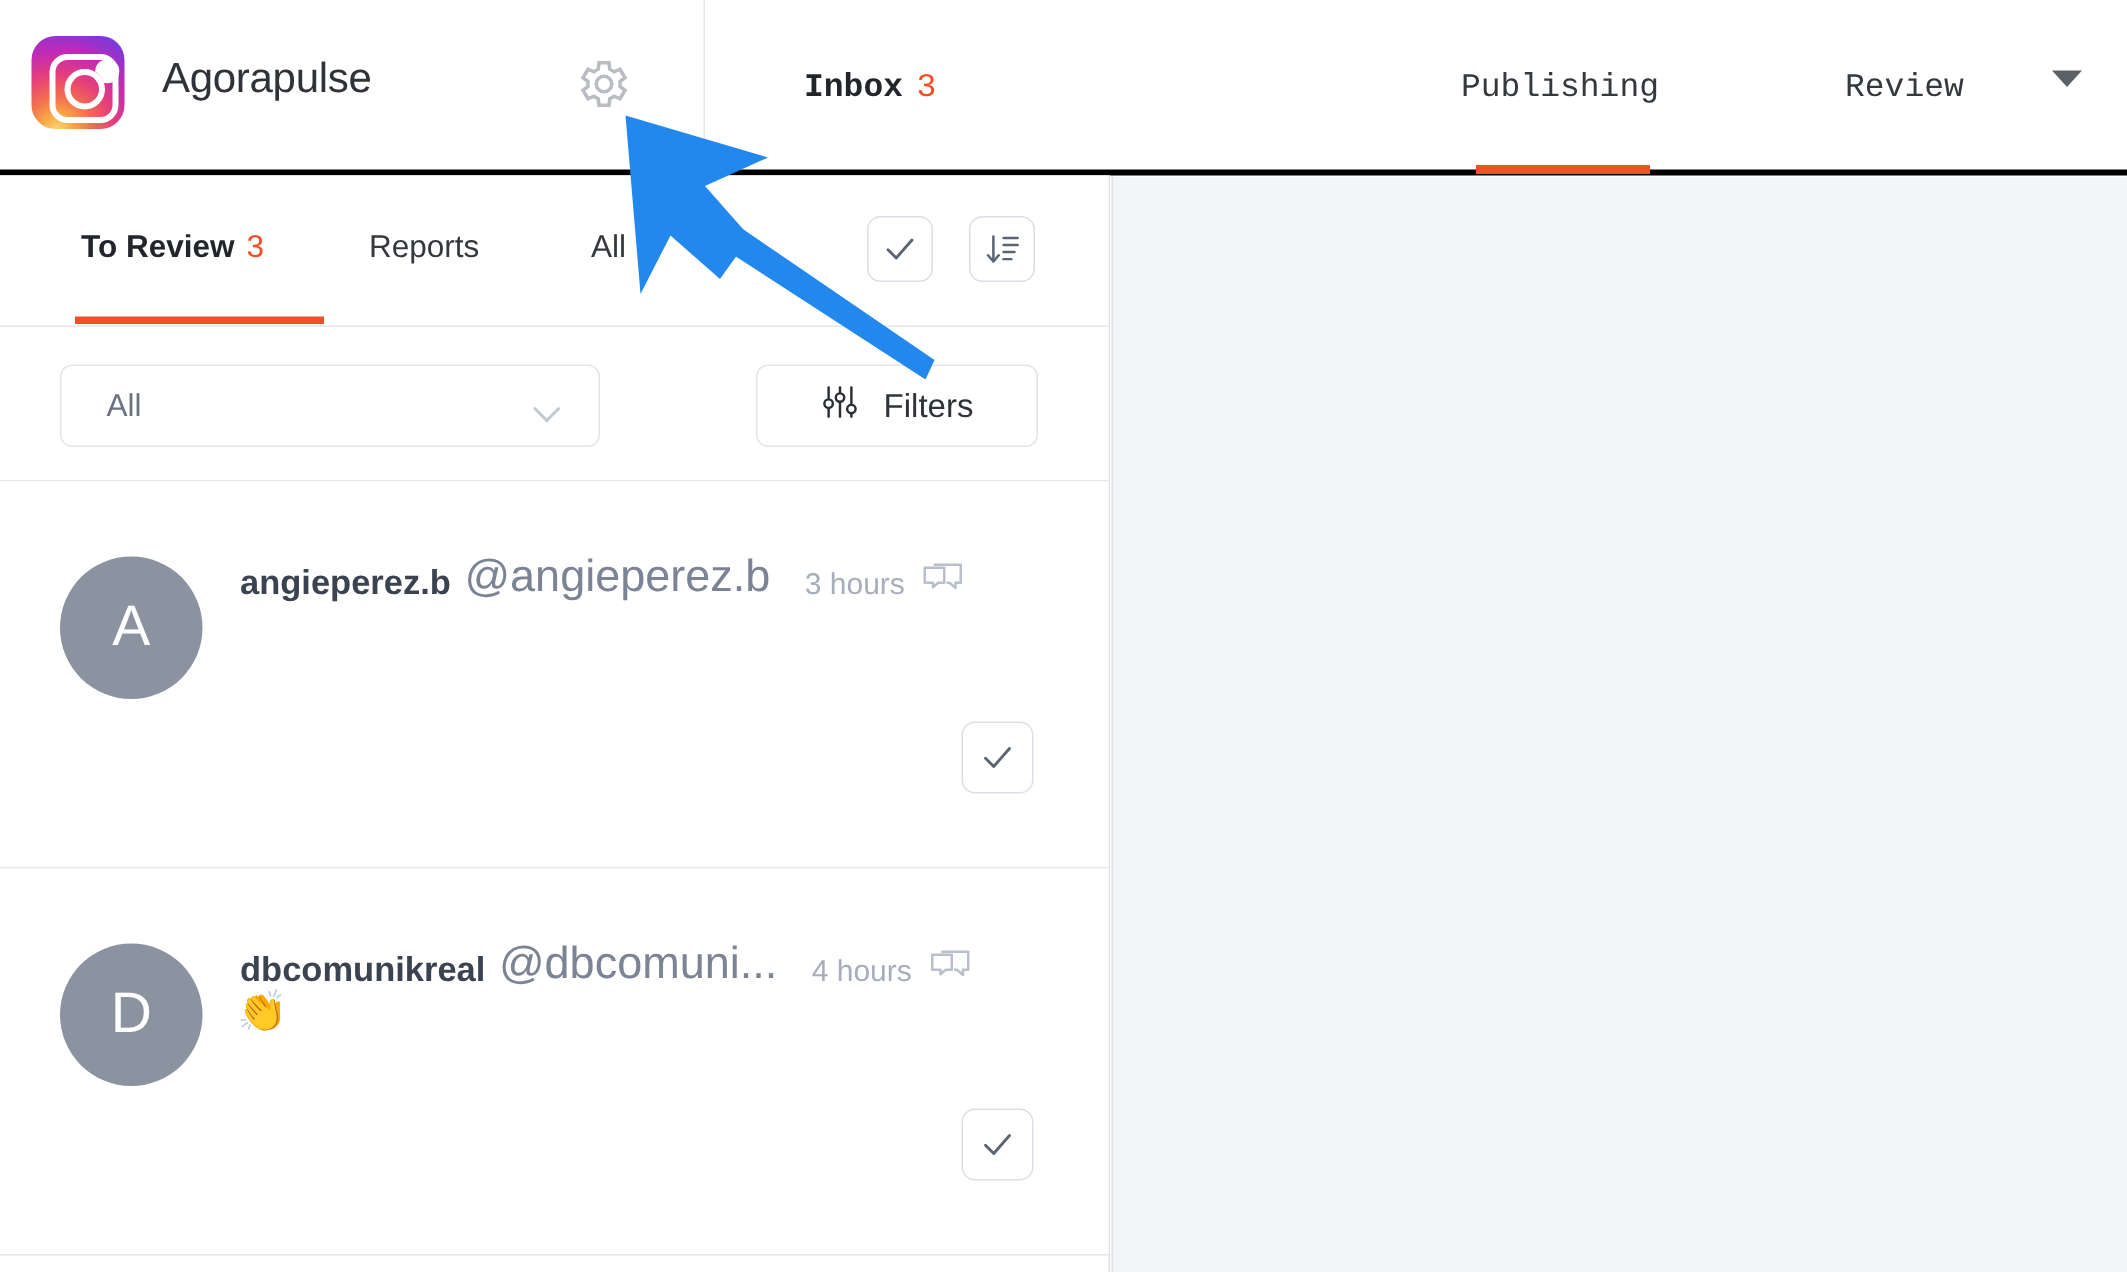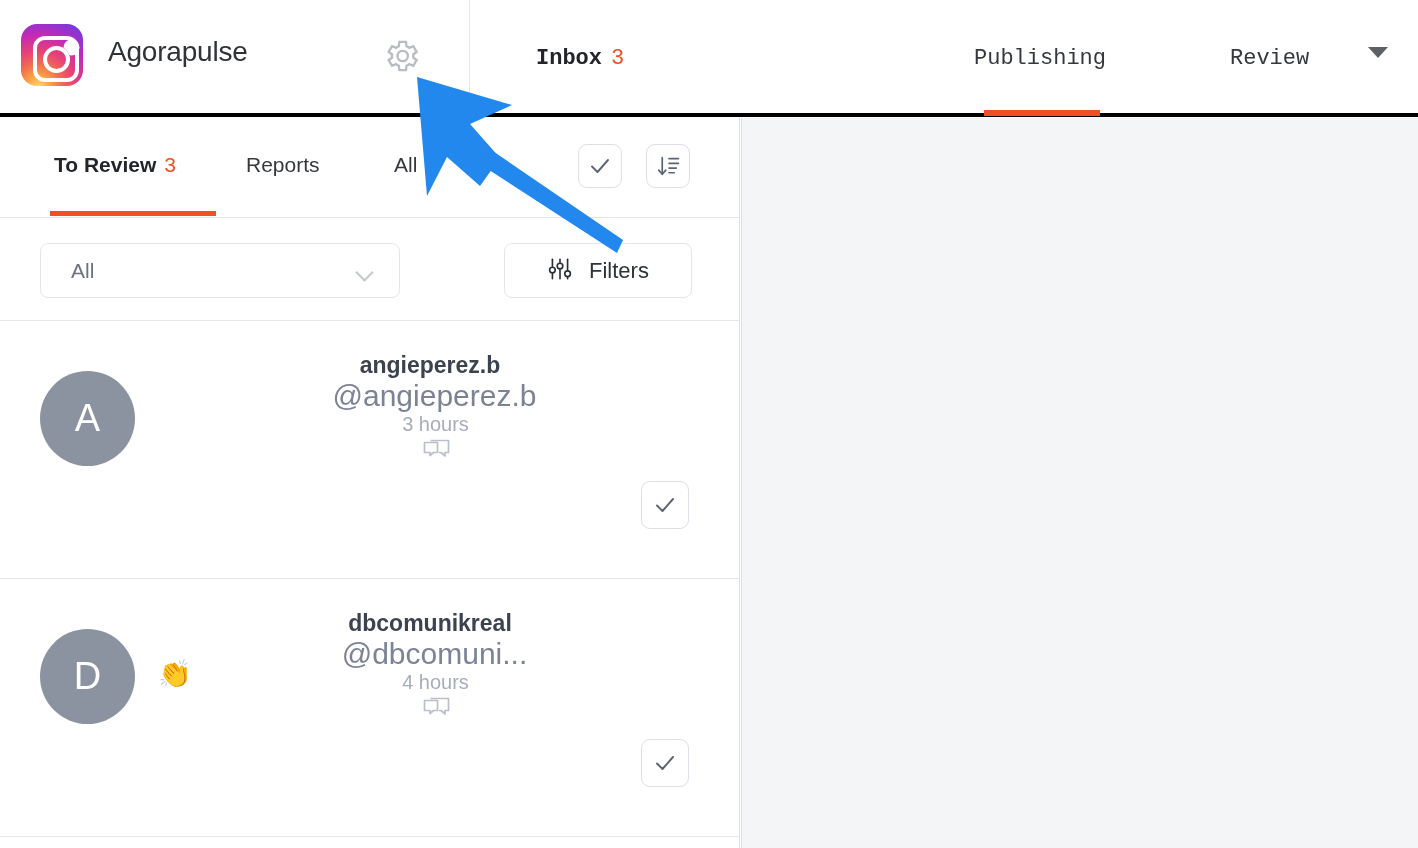--- a/index.html
+++ b/index.html
@@ -122,26 +122,26 @@
   .msg {
     position:relative; height:258px; border-bottom:1px solid #e4e6eb; background:#fff;
     overflow:hidden; cursor:pointer;
   }
   .avatar {
     position:absolute; left:40px; top:50px; width:95px; height:95px; border-radius:50%;
     background:#8b93a1; color:#fff; font-size:38px;
     display:flex; align-items:center; justify-content:center;
   }
   .msg-head {
-    position:absolute; left:160px; top:31px; width:540px; height:34px;
-    display:flex; align-items:center; white-space:nowrap;flex-direction:column;
+    position:absolute; left:160px; top:47px; width:540px; height:34px;
+    display:flex; align-items:flex-end; white-space:nowrap;
   }
   .m-name { font-size:23px; font-weight:bold; color:#3c4350; }
   .m-handle { font-size:30px; color:#7b8394; margin-left:9px; }
-  .m-time { font-size:20px; color:#a7adba; margin-left:11px; }
+  .m-time { font-size:20px; color:#a7adba; margin-left:23px; }
   .m-bubble { margin-left:12px; position:relative; top:3px; }
   .msg-body {
     position:absolute; left:160px; top:88px; width:530px; height:62px; overflow:hidden;
     font-size:23px; line-height:36px; color:#6f7785;
   }
   .msg-emoji { position:absolute; left:158px; top:82px; font-size:27px; line-height:1; }
   .msg-check {
     position:absolute; left:641px; top:160px; width:48px; height:48px;
     border:1px solid #dcdfe6; border-radius:9px; background:#fff;
     display:flex; align-items:center; justify-content:center; cursor:pointer;

